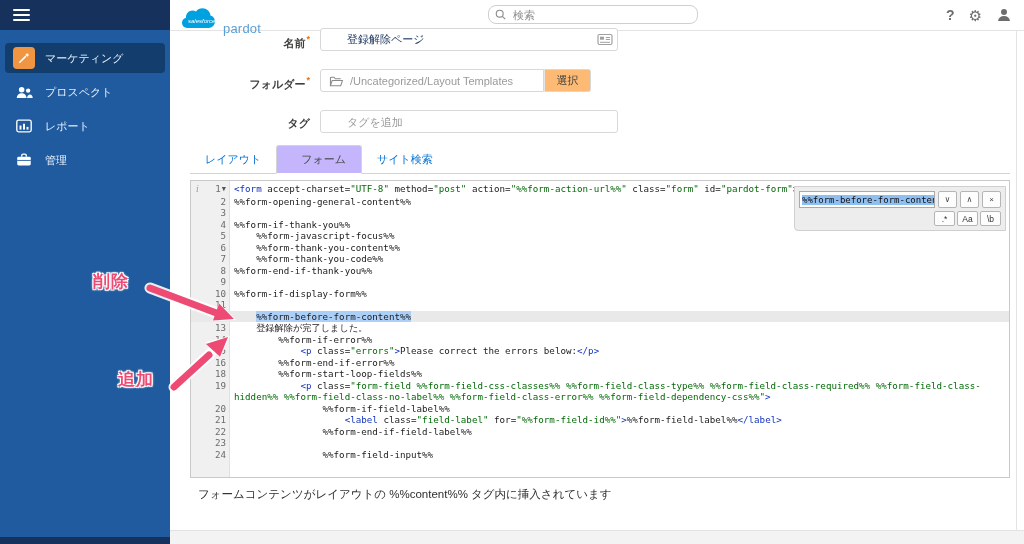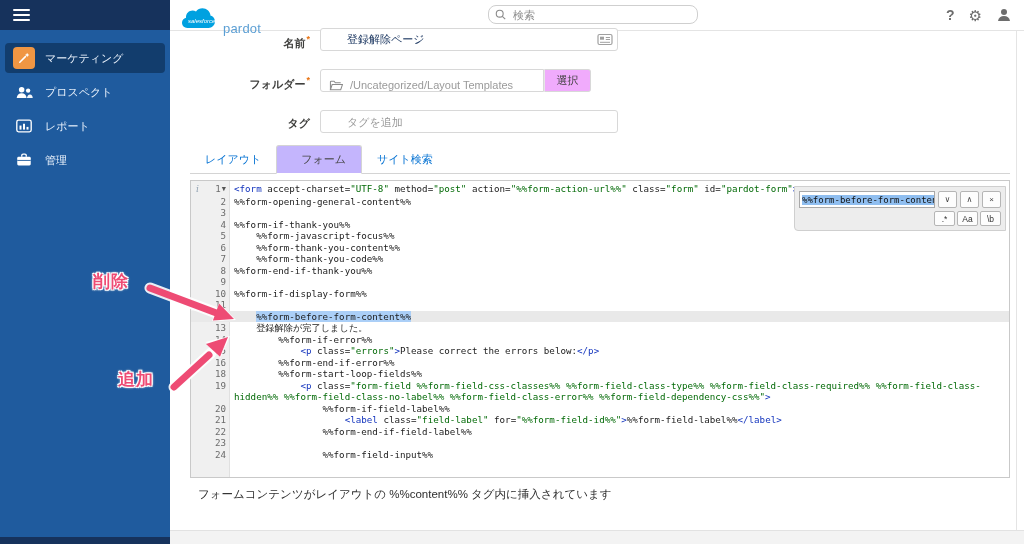--- a/index.html
+++ b/index.html
@@ -34,24 +34,24 @@
   .gear-glyph{font-size:15px;color:#6d6d6d;cursor:pointer;line-height:1;}
 
   
   .frm-label{position:absolute;left:200px;width:110px;text-align:right;font-size:11px;font-weight:bold;color:#3e3e3c;}
   .req{color:#e8700d;font-size:9px;vertical-align:super;margin-left:1px;}
   .inp{position:absolute;left:320px;width:298px;height:23px;border:1px solid #d8d8d8;border-radius:3px;
        font-size:11px;color:#16325d;padding:0 26px;box-sizing:border-box;font-family:"Liberation Sans",sans-serif;outline:none;}
   .inp::placeholder{color:#9a9a9a;}
   .name-icon{position:absolute;left:597px;top:33px;}
   .folder-wrap{position:absolute;left:320px;top:69px;height:23px;display:flex;}
-  .folder-field{width:224px;border:1px solid #d8d8d8;border-radius:3px 0 0 3px;display:flex;align-items:flex-end;
+  .folder-field{width:224px;border:1px solid #d8d8d8;border-radius:3px 0 0 3px;display:flex;align-items:center;
        gap:7px;padding:0 8px;color:#9a9a9a;font-size:11px;box-sizing:border-box;background:#fff;}
   .select-btn{width:47px;border:1px solid #d8d8d8;border-left:1px solid #e6e6e6;border-radius:0 3px 3px 0;
-       background:#f0abfc;font-size:11px;color:#3e3e3c;cursor:pointer;font-family:"Liberation Sans",sans-serif;}
+       background:#fdba74;font-size:11px;color:#3e3e3c;cursor:pointer;font-family:"Liberation Sans",sans-serif;}
 
   
   .tabs{position:absolute;left:190px;top:148px;width:820px;height:26px;display:flex;align-items:flex-end;
         border-bottom:1px solid #d4d4d4;box-sizing:border-box;}
   .tab{font-size:11px;color:#0070d2;padding:6px 15px;cursor:pointer;}
   .tab.active{background:#c4b5fd;border:1px solid #d4d4d4;border-bottom:1px solid #fff;border-radius:3px 3px 0 0;
         color:#464646;margin-bottom:-1px;padding-left:24px;}
 
   
   .editor{position:absolute;left:190px;top:180px;width:820px;height:298px;border:1px solid #c9c9c9;

